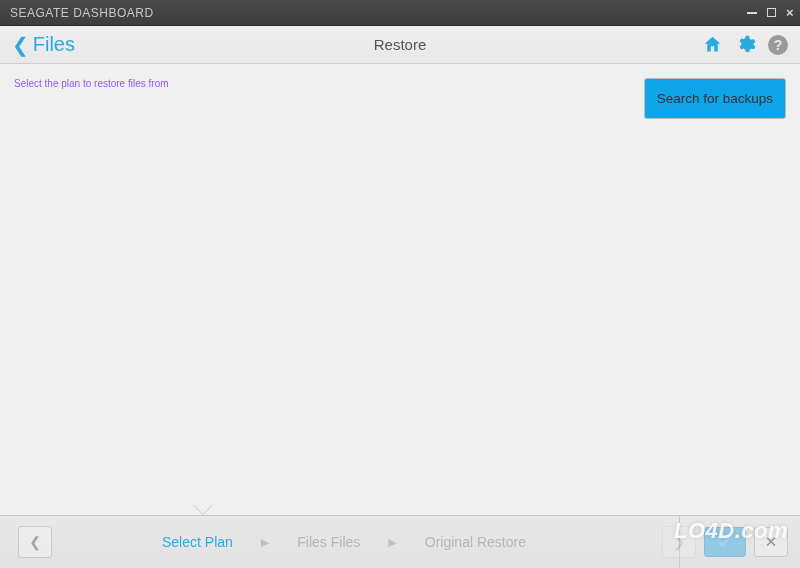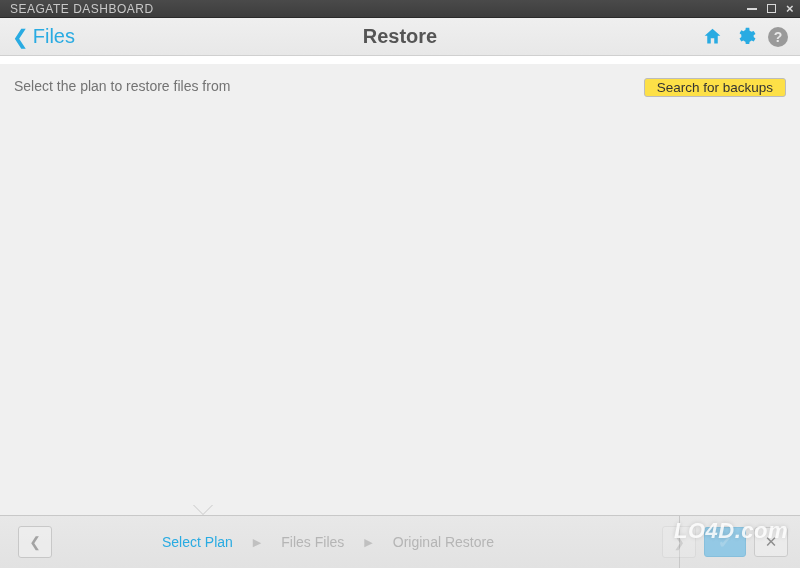--- a/index.html
+++ b/index.html
@@ -6,21 +6,21 @@
     body {
       font-family: "Segoe UI", Arial, sans-serif;
       background: #fff;
       width: 800px;
       height: 568px;
       overflow: hidden;
       position: relative;
     }
     
     .titlebar {
-      height: 18px;
+      height: 26px;
       background: linear-gradient(to bottom, #4a4a4a, #3d3d3d);
       border-bottom: 1px solid #2a2a2a;
       display: flex;
       align-items: center;
       justify-content: space-between;
       padding: 0 6px 0 10px;
       color: #c8c8c8;
       font-size: 12px;
       letter-spacing: 0.5px;
     }
@@ -40,41 +40,41 @@
       position: relative;
       padding: 0 12px;
     }
     .back-home {
       display: flex; align-items: center; gap: 4px;
       color: #29abe2; font-size: 20px; font-weight: 300; cursor: pointer;
     }
     .back-home .chev { font-size: 20px; font-weight: 400; }
     .header-title {
       position: absolute; left: 50%; transform: translateX(-50%);
-      font-size: 20px; font-weight: 700; color: #555;
+      font-size: 15px; font-weight: 400; color: #555;
     }
     .header-icons {
       margin-left: auto; display: flex; align-items: center; gap: 12px;
     }
     .header-icons svg, .header-icons .help-circle { cursor: pointer; }
     .help-circle {
       width: 20px; height: 20px; border-radius: 50%; background: #9a9a9a;
       color: #e8e8e8; display: flex; align-items: center; justify-content: center;
       font-size: 14px; font-weight: bold;
     }
 
     
     .toolbar-row {
       display: flex; justify-content: space-between; align-items: flex-start;
       padding: 14px 14px 0 14px;
     }
-    .instruction { font-size: 14px; color: #737373; }
+    .instruction { font-size: 10px; color: #8b5cf6; }
     .search-btn {
-      background: #fde047; border: 1px solid #bcbcbc; border-radius: 3px;
-      padding: 1px 12px; font-size: 13.5px; color: #333; cursor: pointer;
+      background: #0ea5e9; border: 1px solid #bcbcbc; border-radius: 3px;
+      padding: 12px 12px; font-size: 13.5px; color: #333; cursor: pointer;
     }
 
     .content {
       background: #f0f0f0;
       position: absolute; top: 64px; bottom: 53px; left: 0; right: 0;
     }
 
     
     .footer {
       position: absolute; left: 0; right: 0; bottom: 0; height: 53px;
@@ -83,21 +83,21 @@
       display: flex; align-items: center;
       padding: 0 12px 0 18px;
     }
     .nav-btn {
       width: 34px; height: 32px; border: 1px solid #bcbcbc; border-radius: 3px;
       background: #f0f0f0; display: flex; align-items: center; justify-content: center;
       cursor: pointer; color: #888; font-size: 14px;
     }
     .nav-btn.disabled { opacity: .7; cursor: default; }
     .steps {
-      display: flex; align-items: center; gap: 20px; margin-left: 110px;
+      display: flex; align-items: center; gap: 28px; margin-left: 110px;
       font-size: 14px; position: relative;
     }
     .step { color: #b5b5b5; font-weight: 400; position: relative; }
     .step.active { color: #29abe2; }
     .step-sep { color: #c0c0c0; font-size: 11px; }
     .pointer {
       position: absolute;
       top: -12px;
       left: 193px;
       width: 0; height: 0;

